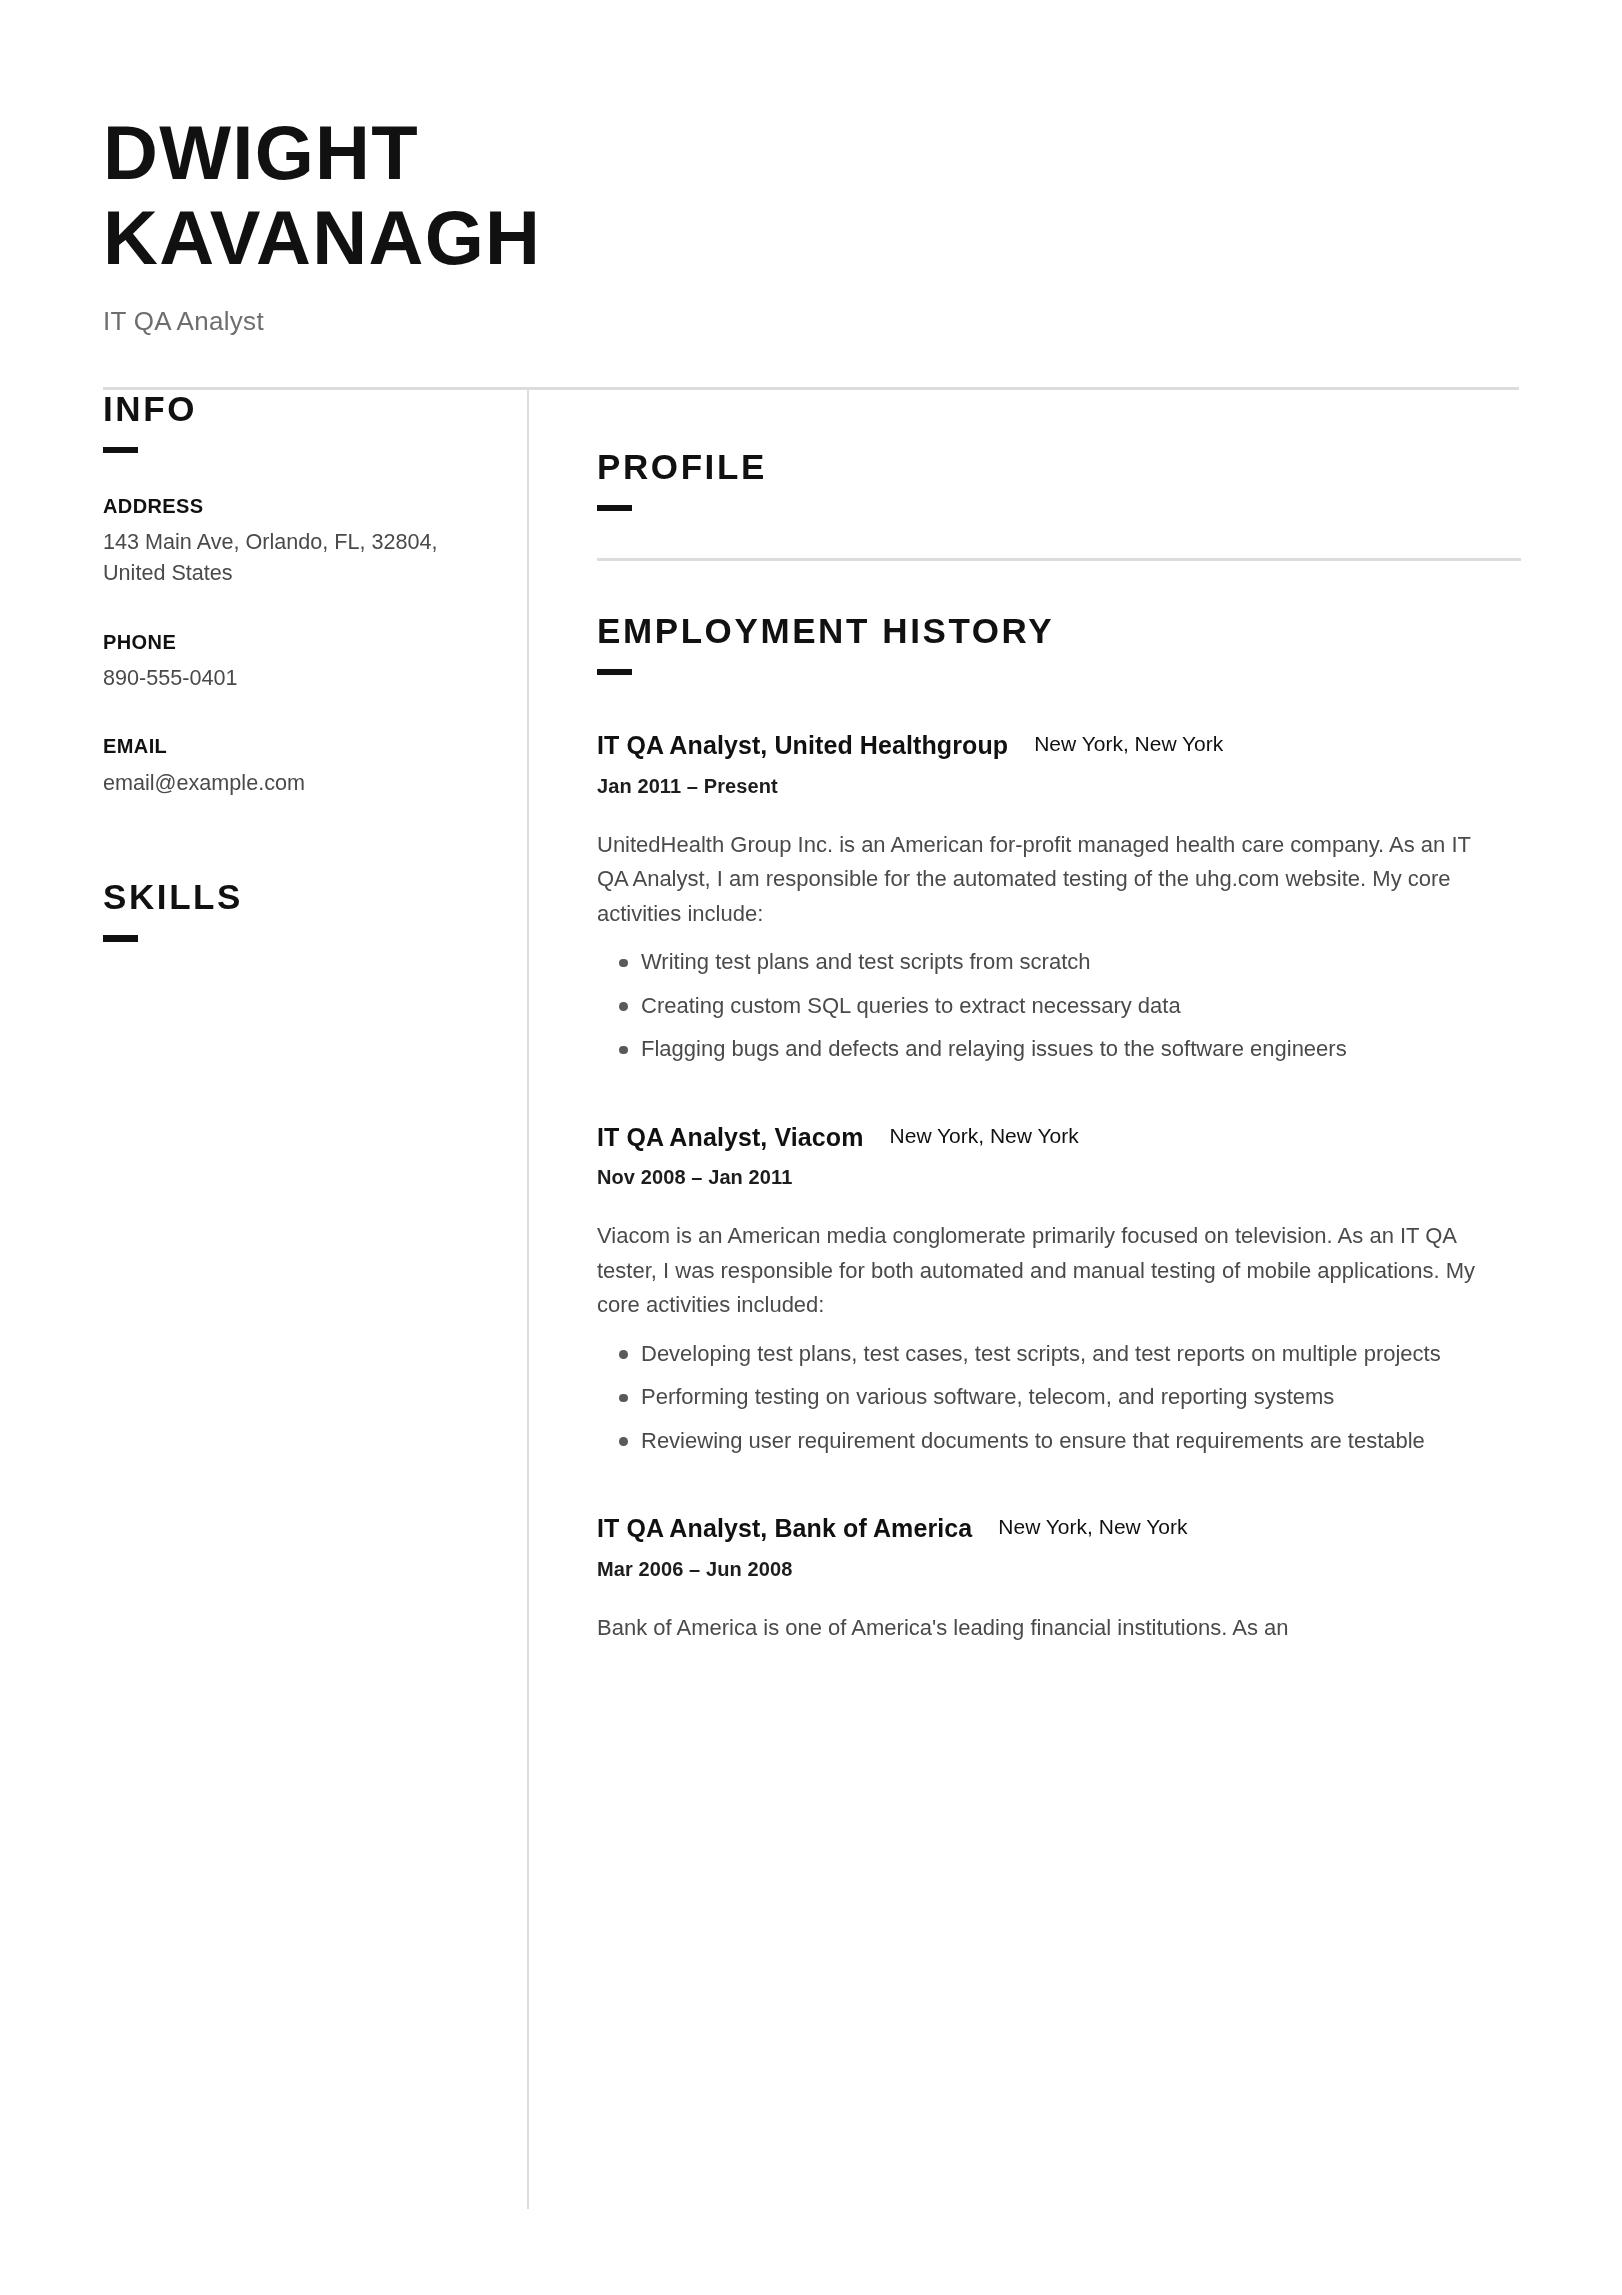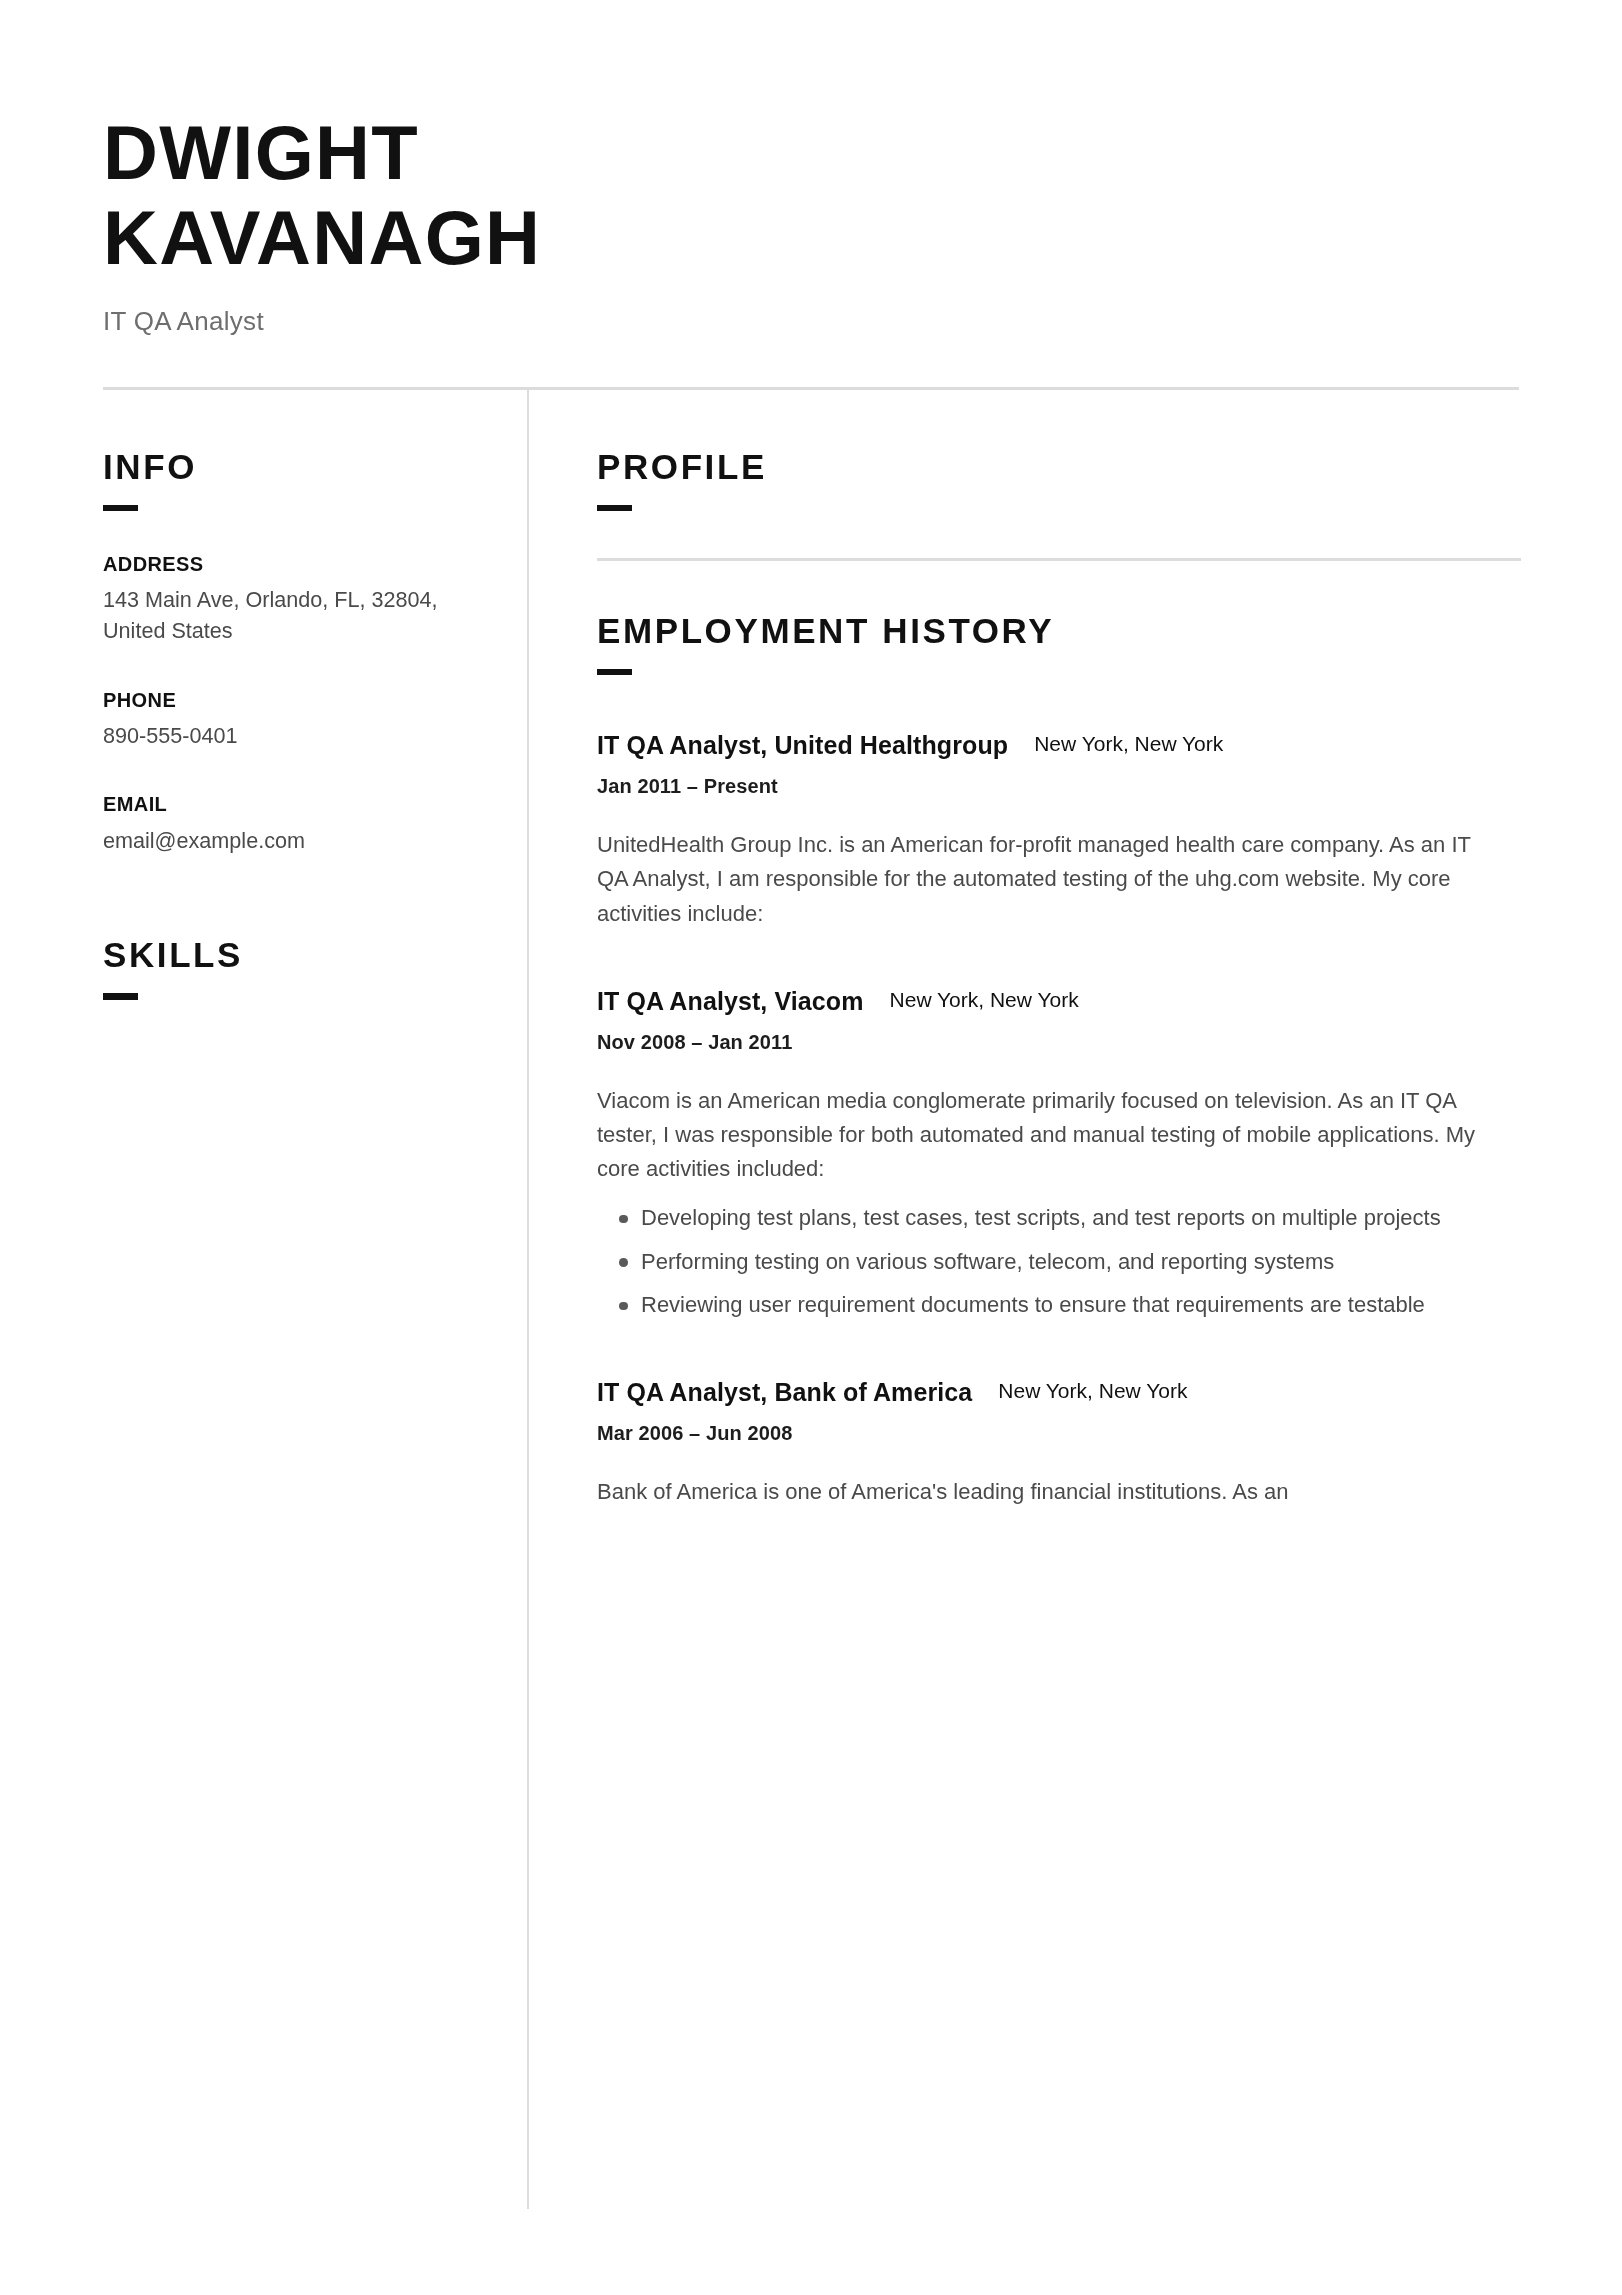--- a/index.html
+++ b/index.html
@@ -57,21 +57,20 @@
   
   .columns {
     display: flex;
     align-items: stretch;
     width: 100%;
   }
 
   .col-left {
     width: 424px;
     flex: 0 0 424px;
-    padding-top: 58px;
     padding-right: 39px;
   }
 
   .col-divider {
     width: 2px;
     flex: 0 0 2px;
     background: #dcdcdc;
     align-self: stretch;
     min-height: 1819px;
   }
@@ -274,20 +273,25 @@
         <div class="section-heading">EMPLOYMENT HISTORY</div>
         <div class="heading-bar"></div>
 
         <div class="job">
           <div class="job-topline">
             <div class="job-title">IT QA Analyst, United Healthgroup</div>
             <div class="job-location">New York, New York</div>
           </div>
           <div class="job-dates">Jan 2011 – Present</div>
           <div class="job-desc">UnitedHealth Group Inc. is an American for-profit managed health care company. As an IT QA Analyst, I am responsible for the automated testing of the uhg.com website. My core activities include:</div>
+          <ul class="job-bullets">
+            <li>Writing test plans and test scripts from scratch</li>
+            <li>Creating custom SQL queries to extract necessary data</li>
+            <li>Flagging bugs and defects and relaying issues to the software engineers</li>
+          </ul>
         </div>
 
         <div class="job">
           <div class="job-topline">
             <div class="job-title">IT QA Analyst, Viacom</div>
             <div class="job-location">New York, New York</div>
           </div>
           <div class="job-dates">Nov 2008 – Jan 2011</div>
           <div class="job-desc">Viacom is an American media conglomerate primarily focused on television. As an IT QA tester, I was responsible for both automated and manual testing of mobile applications. My core activities included:</div>
           <ul class="job-bullets">

